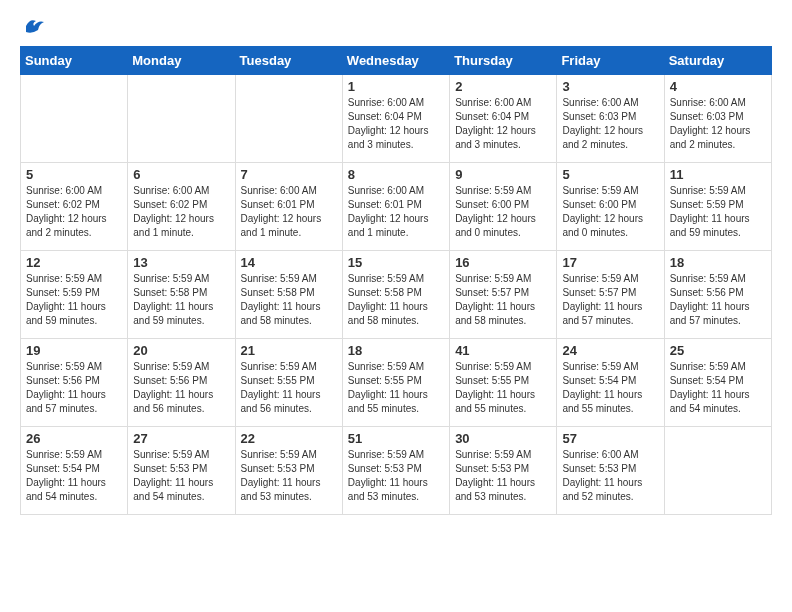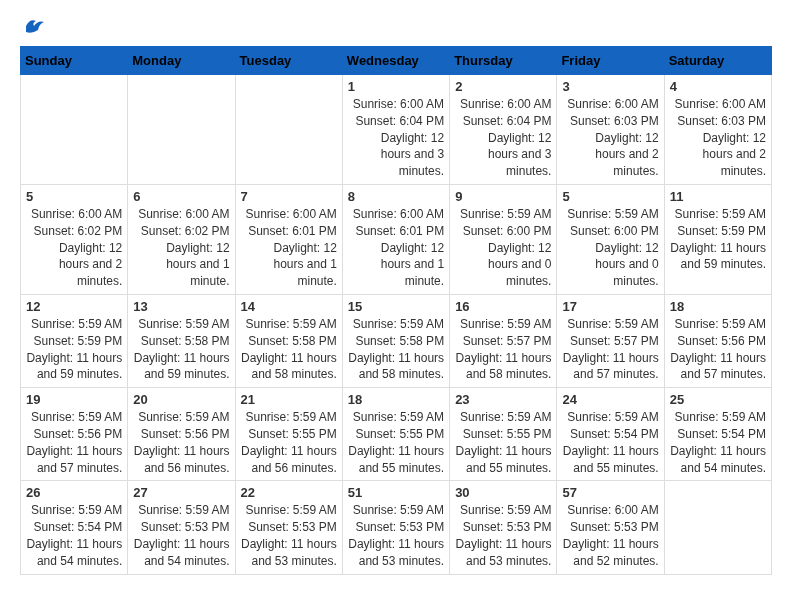--- a/index.html
+++ b/index.html
@@ -37,21 +37,21 @@
       font-size: 14px;
       color: #555;
     }
     .calendar {
       width: 100%;
       border-collapse: collapse;
       border: 1px solid #ccc;
     }
     .calendar th {
       background-color: #1565C0;
-      color: #000000;
+      color: #ffffff;
       font-size: 13px;
       font-weight: bold;
       padding: 6px 4px;
       text-align: left;
       border: 1px solid #1565C0;
     }
     .calendar td {
       vertical-align: top;
       padding: 4px 5px;
       border: 1px solid #ddd;
@@ -62,24 +62,23 @@
     .calendar tr.week-row td {
       height: 88px;
     }
     .day-num {
       font-size: 13px;
       font-weight: bold;
       color: #333;
       margin-bottom: 2px;
     }
     .day-info {
-      font-size: 12px;
+      font-size: 10px;
       color: #333;
       line-height: 1.4;
-      text-align: right;
     }
     .empty-cell {
       background: #f9f9f9;
     }
   </style>
 </head>
 <body>
 
 <div class="page">
   <div class="header">
@@ -247,21 +246,21 @@
 Sunset: 5:55 PM
 Daylight: 11 hours and 56 minutes.</div>
           </td>
           <td>
             <div class="day-num">18</div>
             <div class="day-info" style="white-space: pre-line;">Sunrise: 5:59 AM
 Sunset: 5:55 PM
 Daylight: 11 hours and 55 minutes.</div>
           </td>
           <td>
-            <div class="day-num">23</div>
+            <div class="day-num">41</div>
             <div class="day-info" style="white-space: pre-line;">Sunrise: 5:59 AM
 Sunset: 5:55 PM
 Daylight: 11 hours and 55 minutes.</div>
           </td>
           <td>
             <div class="day-num">24</div>
             <div class="day-info" style="white-space: pre-line;">Sunrise: 5:59 AM
 Sunset: 5:54 PM
 Daylight: 11 hours and 55 minutes.</div>
           </td>

